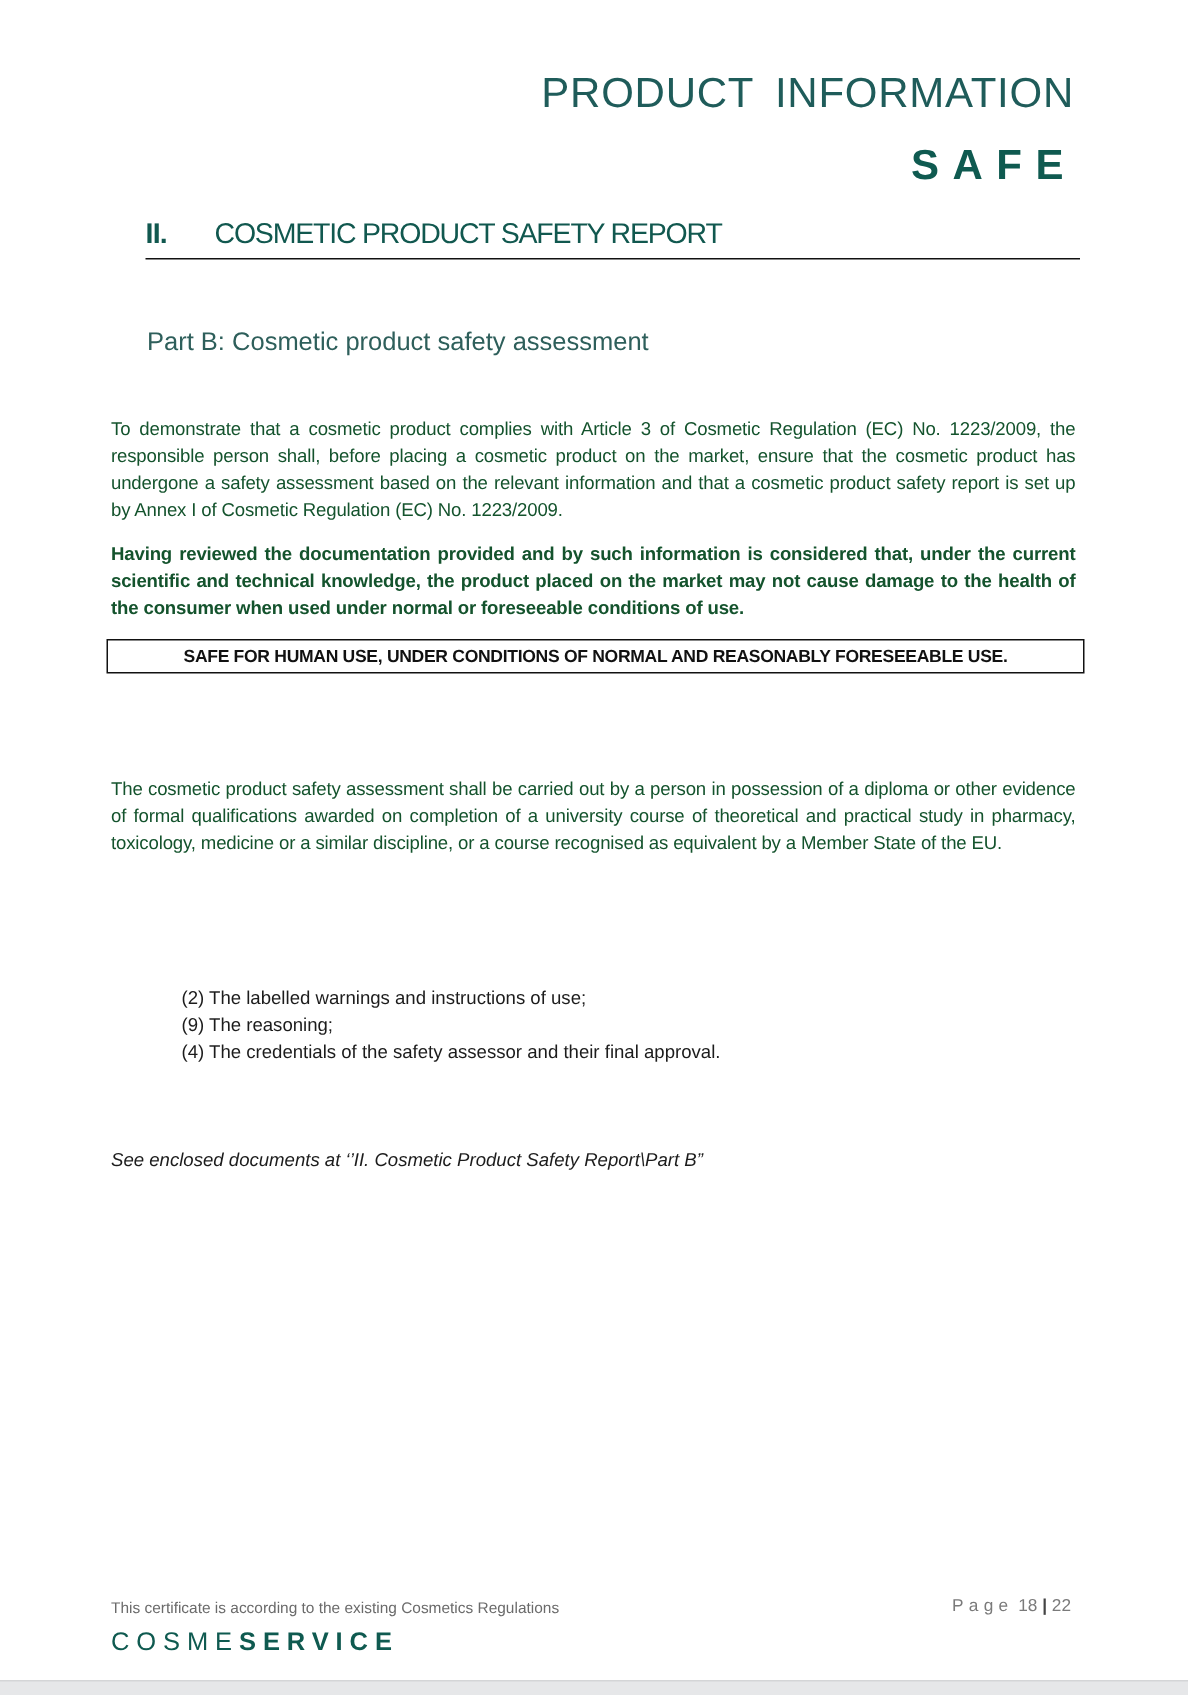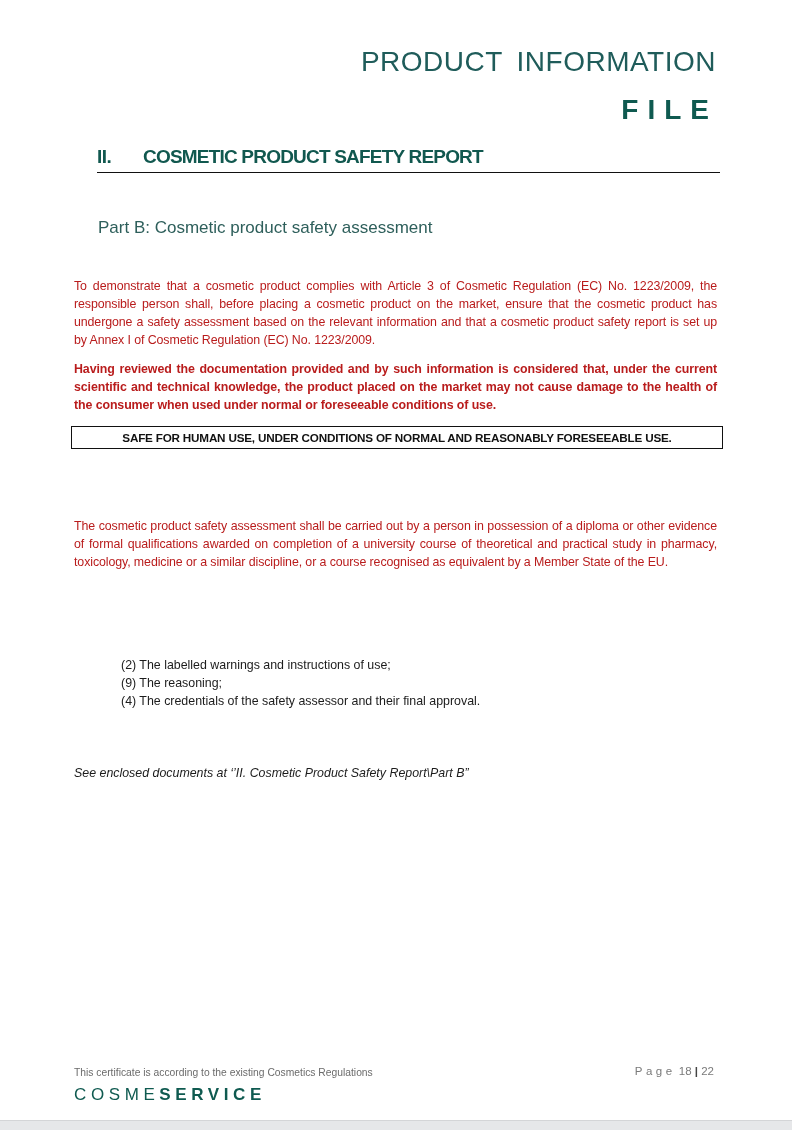--- a/index.html
+++ b/index.html
@@ -10,25 +10,25 @@
     color:#1a1a1a;
   }
   .page { position:absolute; left:0; top:0; width:792px; height:796px; background:#fff; }
   .bottom-band { position:absolute; left:0; top:1120px; width:792px; height:10px; background:#e6e7e9; border-top:1px solid #d4d5d7; }
 
   .hdr-title { position:absolute; right:76px; top:46px; font-size:28px; color:#1f5c5a; letter-spacing:0.5px; white-space:nowrap; word-spacing:6px; }
   .hdr-file { position:absolute; right:74px; top:94px; font-size:28px; color:#0f5a50; letter-spacing:9px; font-weight:bold; }
 
   .sec-head { position:absolute; left:97px; top:146px; width:623px; height:26px; border-bottom:1.3px solid #111; }
   .sec-num { position:absolute; left:0; top:0; font-size:19px; font-weight:bold; color:#11584f; letter-spacing:-0.5px; }
-  .sec-title { position:absolute; left:46px; top:0; font-size:19px; font-weight:bold; color:#11584f; letter-spacing:-0.8px;text-align:center; }
+  .sec-title { position:absolute; left:46px; top:0; font-size:19px; font-weight:normal; color:#11584f; letter-spacing:-0.8px;text-align:center; }
 
   .part-b { position:absolute; left:98px; top:218px; font-size:17px; color:#2e5f5b; }
 
-  .para { position:absolute; left:74px; width:643px; font-size:12.4px; line-height:18px; text-align:justify; color:#b91c1c; letter-spacing:-0.1px; }
+  .para { position:absolute; left:74px; width:643px; font-size:12.4px; line-height:18px; text-align:justify; color:#14532d; letter-spacing:-0.1px; }
   .p1 { top:277px; }
   .p2 { top:360px;font-weight:bold; }
   .p3 { top:517px; }
 
   .safe-box { position:absolute; left:71px; top:426px; width:652px; height:23px; border:1.3px solid #111; box-sizing:border-box; }
   .safe-text { position:absolute; left:0; right:0; top:4px; text-align:center; font-size:11.7px; font-weight:bold; color:#111; letter-spacing:-0.2px; }
 
   .list-intro { position:absolute; left:74px; top:629px; font-size:12.4px; color:#1c1c1c; }
   .list { position:absolute; left:121px; top:656px; font-size:12.4px; line-height:18px; color:#1c1c1c; margin:0; padding:0; list-style:none; }
 
@@ -40,21 +40,21 @@
   .brand { position:absolute; left:74px; top:1085px; font-size:17px; color:#0f5a50; letter-spacing:4.6px; }
   .brand .b-light { font-weight:normal; }
   .brand .b-bold { font-weight:bold; }
 </style>
 </head>
 <body>
 
 <div class="page">
 
   <div class="hdr-title">PRODUCT INFORMATION</div>
-  <div class="hdr-file">FILE</div>
+  <div class="hdr-file">SAFE</div>
 
   <div class="sec-head">
     <span class="sec-num">II.</span>
     <span class="sec-title">COSMETIC PRODUCT SAFETY REPORT</span>
   </div>
 
   <div class="part-b">Part B: Cosmetic product safety assessment</div>
 
   <p class="para p1" style="margin:0">To demonstrate that a cosmetic product complies with Article 3 of Cosmetic Regulation (EC) No. 1223/2009, the responsible person shall, before placing a cosmetic product on the market, ensure that the cosmetic product has undergone a safety assessment based on the relevant information and that a cosmetic product safety report is set up by Annex I of Cosmetic Regulation (EC) No. 1223/2009.</p>
   <p class="para p2" style="margin:0">Having reviewed the documentation provided and by such information is considered that, under the current scientific and technical knowledge, the product placed on the market may not cause damage to the health of the consumer when used under normal or foreseeable conditions of use.</p>

